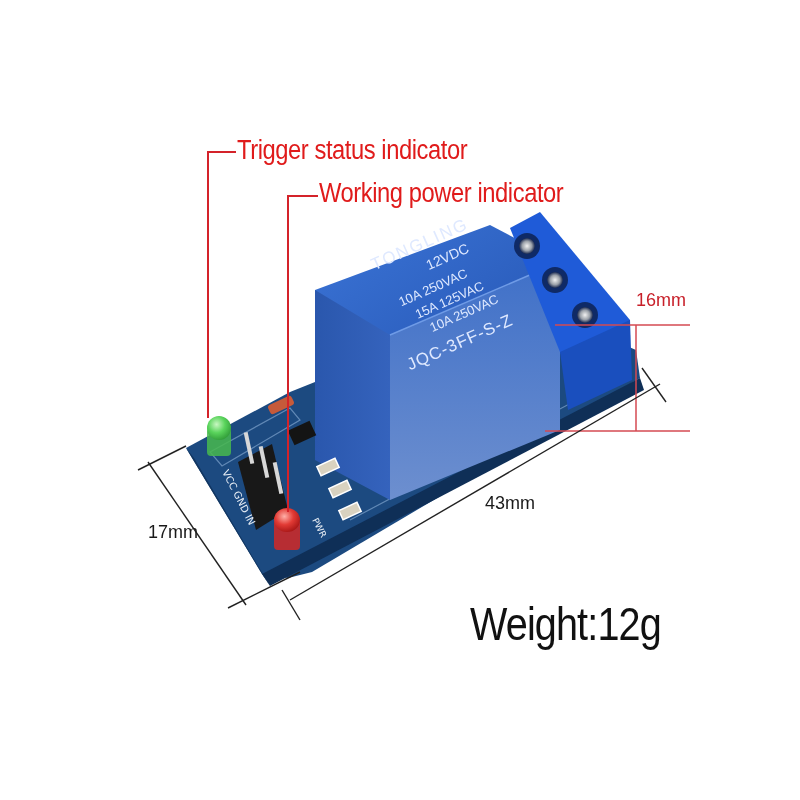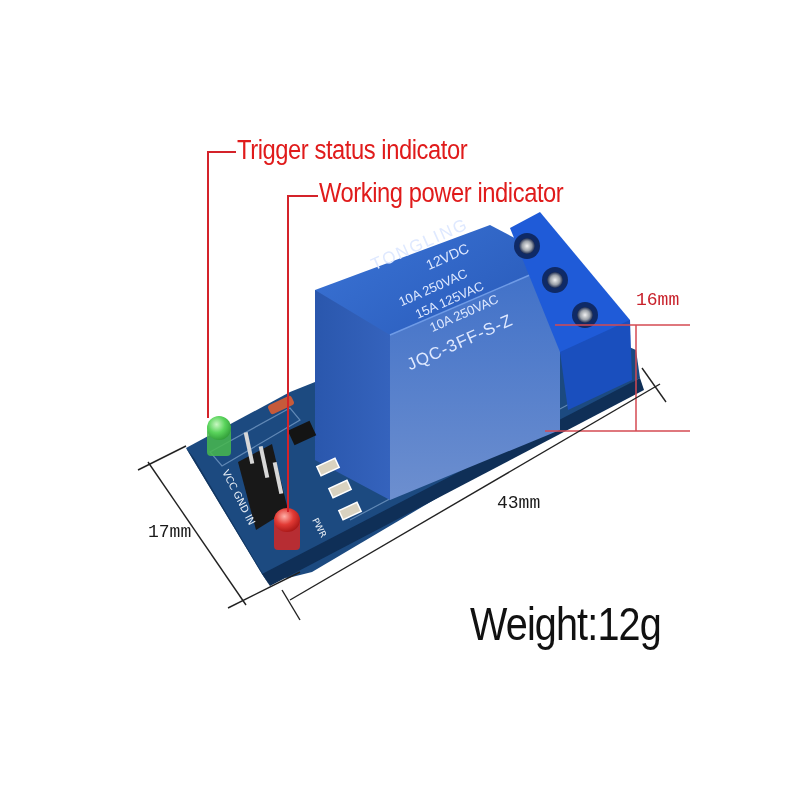--- a/index.html
+++ b/index.html
@@ -6,21 +6,21 @@
   body { width: 800px; height: 800px; position: relative; overflow: hidden; }
   #stage { position: absolute; left: 0; top: 0; width: 800px; height: 800px; }
   .callout {
     position: absolute; color: #e01b1b;
     font-family: "Liberation Sans", "DejaVu Sans", sans-serif;
     font-size: 27px; letter-spacing: -0.5px; white-space: nowrap;
     transform: scaleX(0.88); transform-origin: left top;
   }
   .dim {
     position: absolute; color: #1a1a1a;
-    font-family: Liberation Mono, monospace;
+    font-family: Liberation Sans, sans-serif;
     font-size: 18px; white-space: nowrap;
   }
   .dim.red { color: #c8202a; }
   .weight {
     position: absolute; color: #111;
     font-family: "Liberation Sans", "DejaVu Sans", sans-serif;
     font-size: 46px; white-space: nowrap; letter-spacing: -1px;
     transform: scaleX(0.86); transform-origin: left top;
   }
   .relay-text {
@@ -142,17 +142,17 @@
       <line x1="138" y1="470" x2="186" y2="446"></line>
       <line x1="228" y1="608" x2="300" y2="572"></line>
       <line x1="282" y1="590" x2="300" y2="620"></line>
     </g>
   </svg>
 
   <div class="callout" style="left:237px; top:135px;">Trigger status indicator</div>
   <div class="callout" style="left:319px; top:178px;">Working power indicator</div>
 
   <div class="dim red" style="left:636px; top:290px;">16mm</div>
-  <div class="dim" style="left:485px; top:493px;margin-left:12px;">43mm</div>
+  <div class="dim" style="left:485px; top:493px;">43mm</div>
   <div class="dim" style="left:148px; top:522px;">17mm</div>
 
   <div class="weight" style="left:470px; top:597px;">Weight:12g</div>
 </div>
 
 </body></html>

